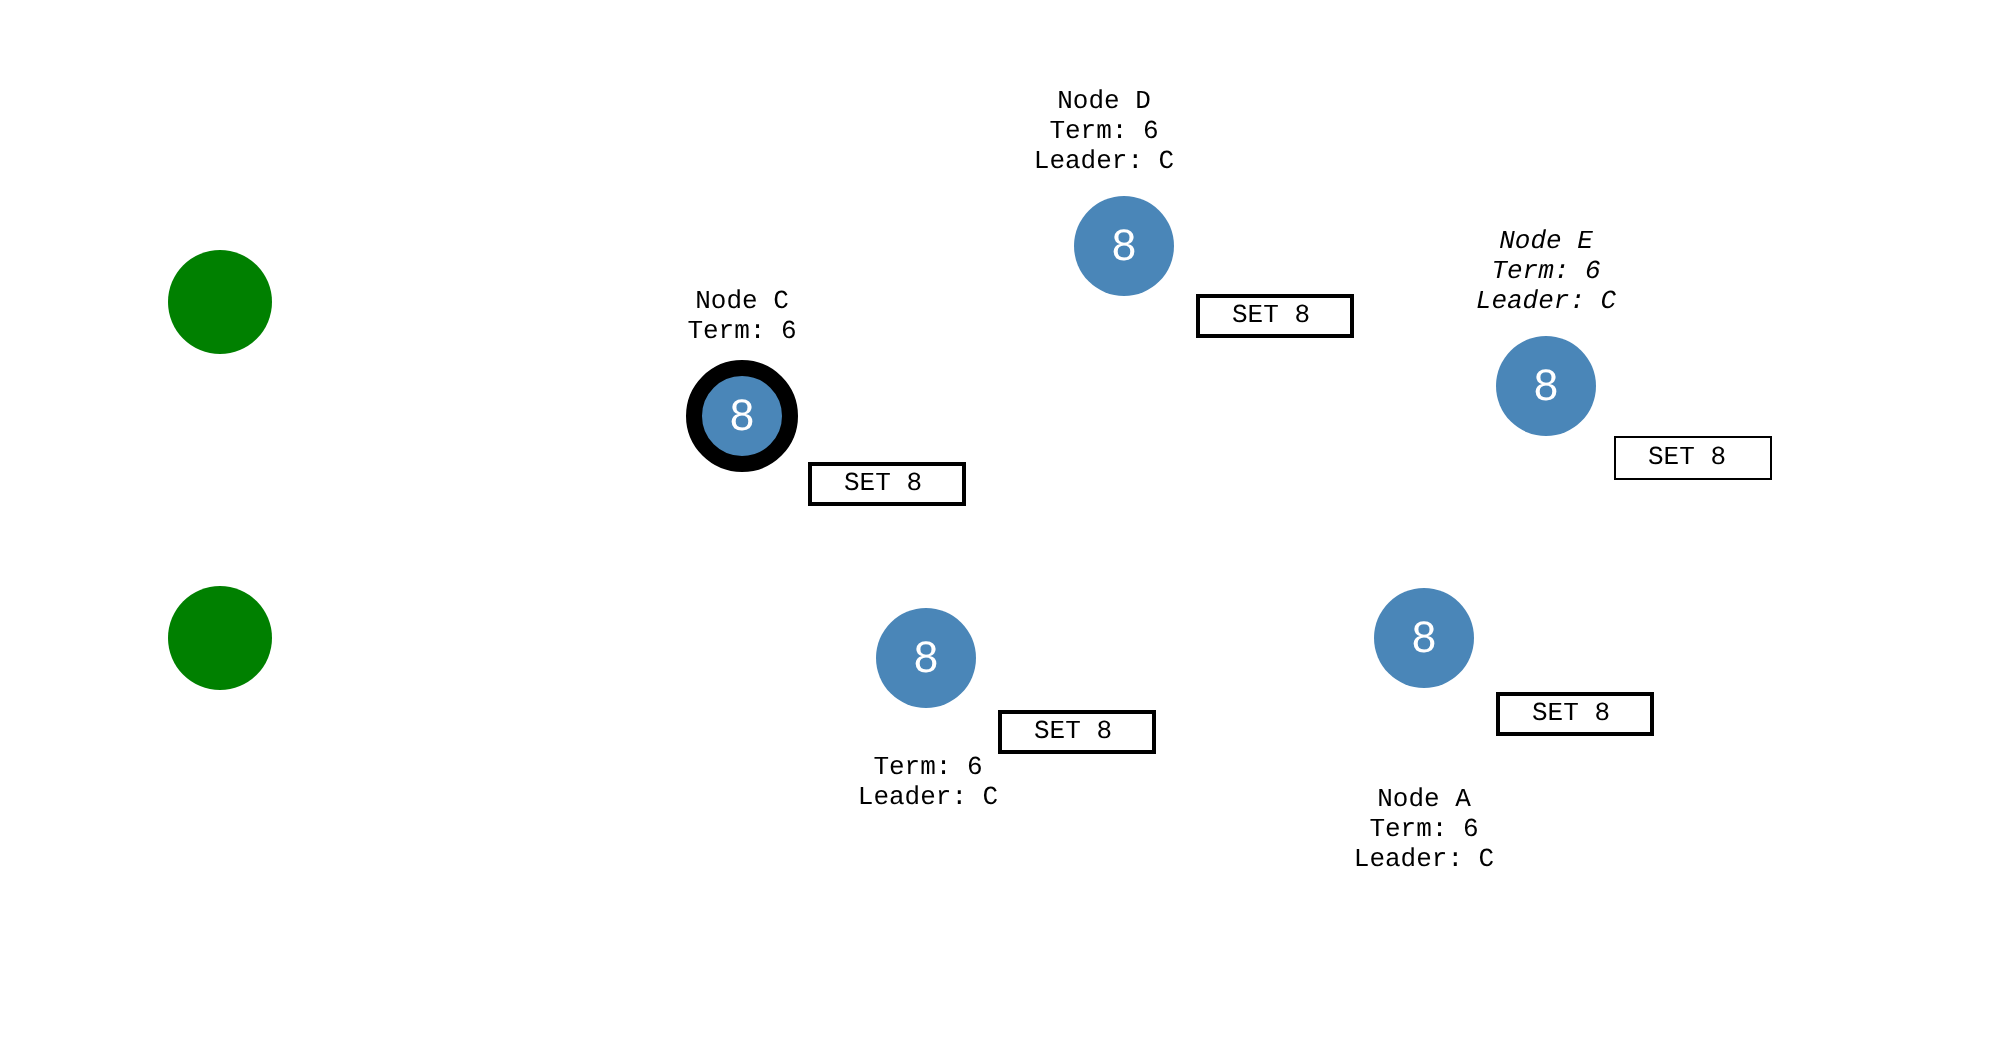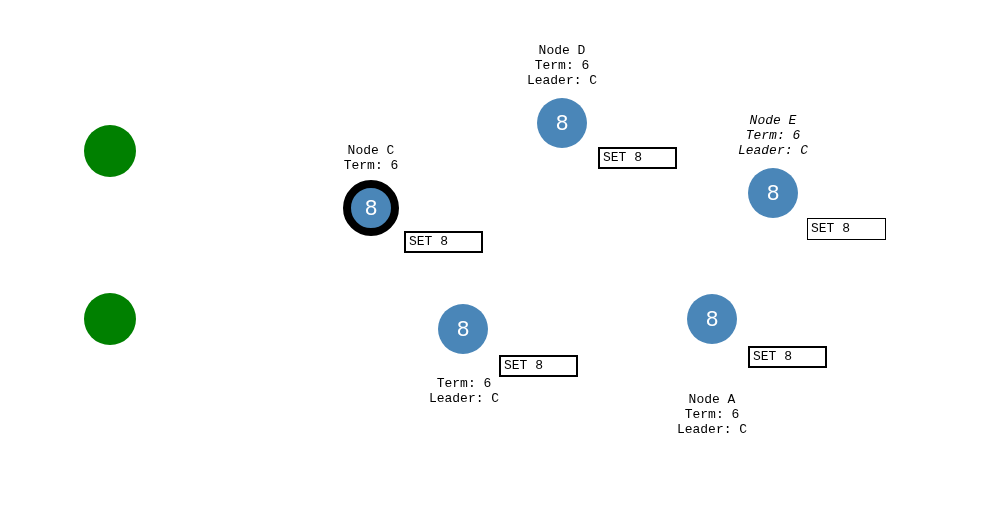--- a/index.html
+++ b/index.html
@@ -61,34 +61,34 @@
     width: 200px;
     text-align: center;
     font-size: 13px;
     line-height: 15px;
     color: #000000;
     white-space: pre;
   }
   .nl-a { left: 612px; top: 366px; margin-top: 26px; }
   .nl-b { left: 364px; top: 376px; }
   .nl-c { left: 271px; top: 143px; }
-  .nl-d { left: 462px; top: 43px;  }
+  .nl-d { left: 452px; top: 43px;  }
   .nl-e { left: 673px; top: 113px; font-style: italic; }
 
   
   .log-box {
     position: absolute;
     box-sizing: border-box;
     width: 79px;
     height: 22px;
     border: 2px solid #000000;
     background: #ffffff;
     font-size: 13px;
     line-height: 18px;
-    padding-left: 3px;
+    padding-left: 16px;
     color: #000000;
     white-space: pre;
     overflow: hidden;
   }
   .lb-a { left: 748px; top: 346px; }
   .lb-b { left: 499px; top: 355px; }
   .lb-c { left: 404px; top: 231px; }
   .lb-d { left: 598px; top: 147px; }
   .lb-e { left: 807px; top: 218px; border-width: 1px; line-height: 20px; }
 </style>

